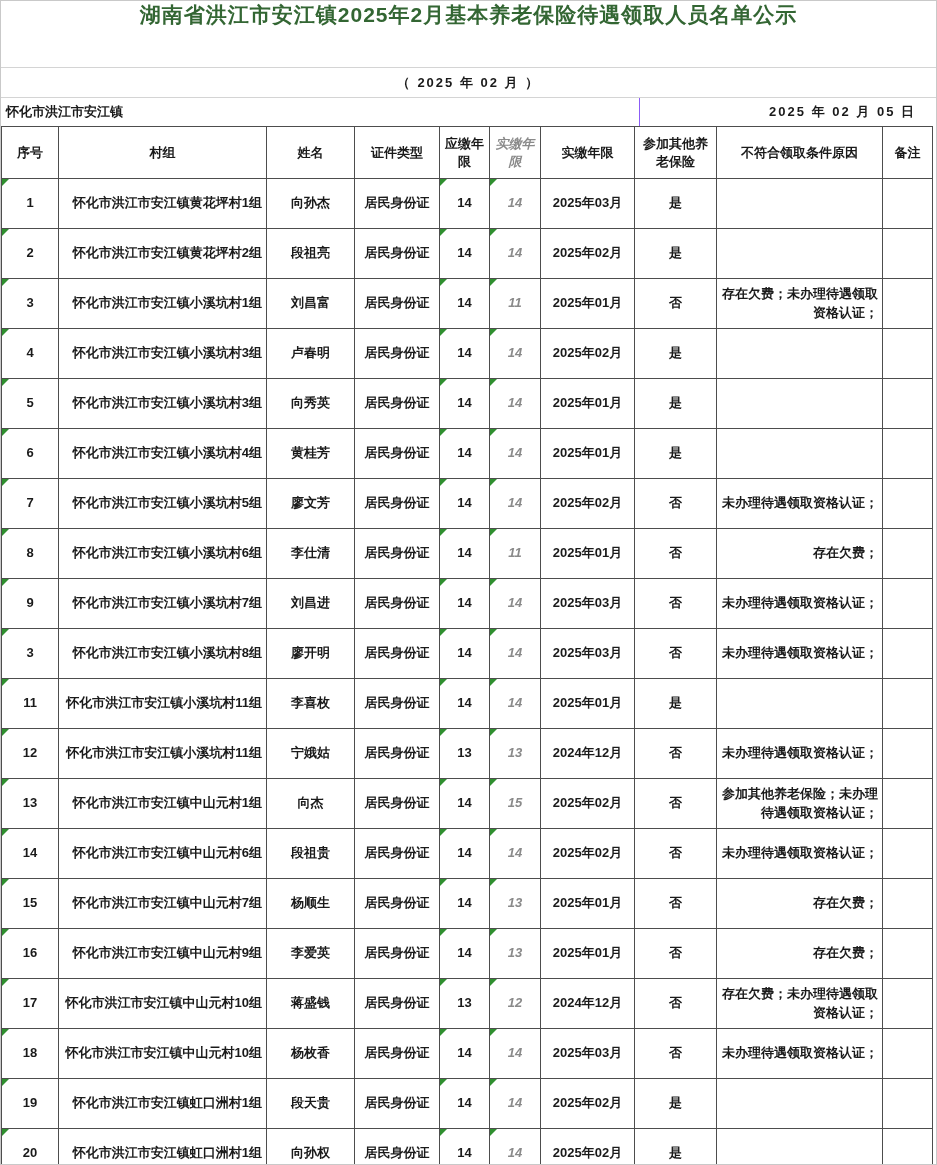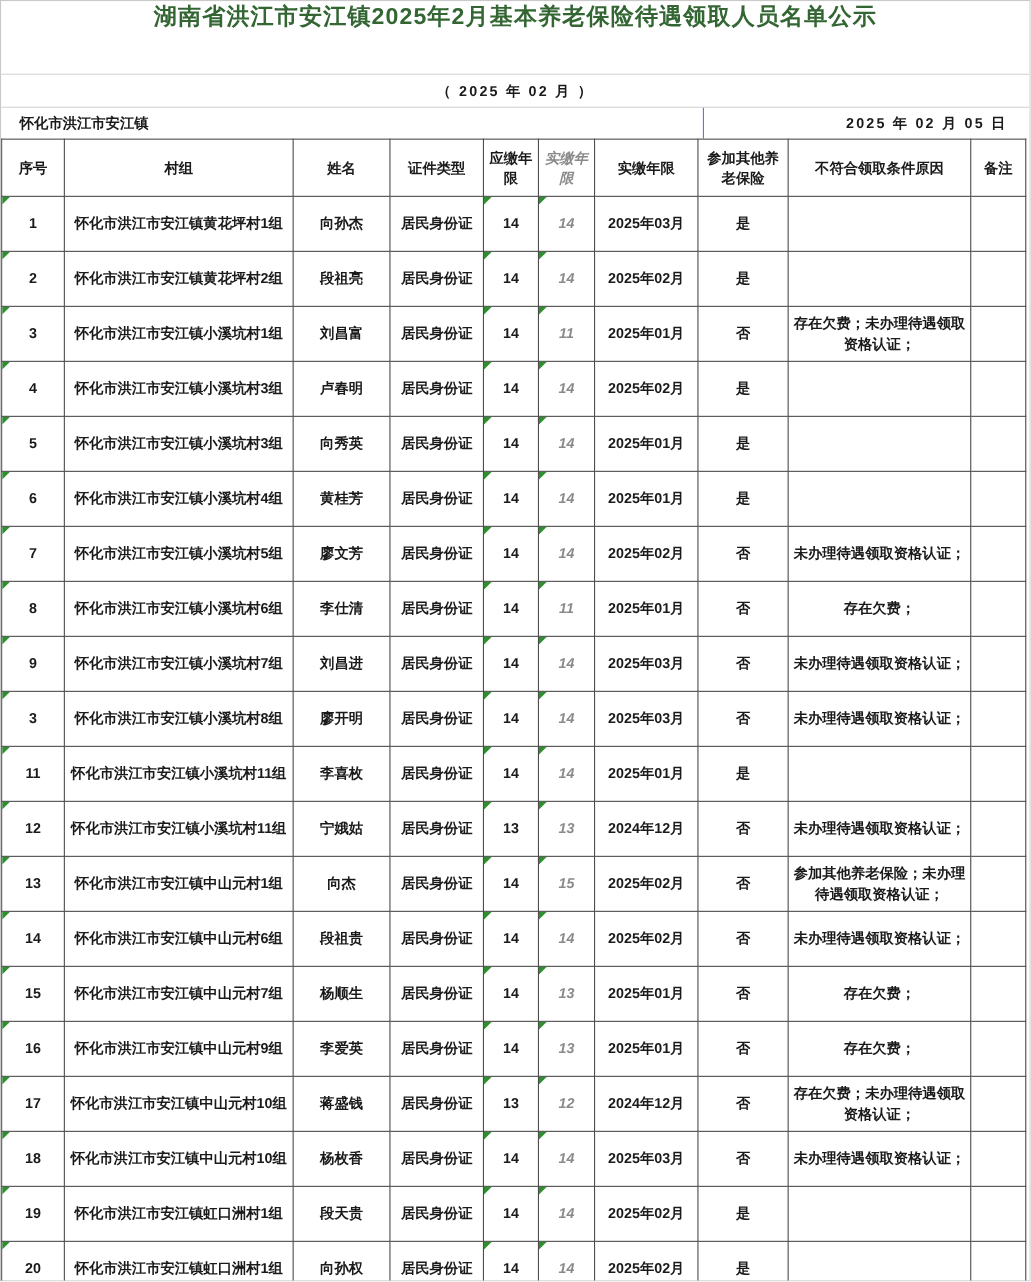--- a/index.html
+++ b/index.html
@@ -15,38 +15,38 @@
   .title-block h1{
     margin:0;font-size:21px;font-weight:bold;letter-spacing:1px;color:#336633;
   }
   .subtitle-block{
     box-sizing:border-box;height:30px;display:flex;align-items:center;justify-content:center;
     border-bottom:1px solid #d4d4d4;font-size:13px;font-weight:bold;letter-spacing:2px;
   }
   .info-row{
     box-sizing:border-box;height:28px;display:flex;align-items:stretch;font-size:13px;font-weight:bold;
   }
-  .info-left{flex:0 0 638px;display:flex;align-items:center;padding-left:17px;box-sizing:border-box;}
+  .info-left{flex:0 0 638px;display:flex;align-items:center;padding-left:5px;box-sizing:border-box;}
   .info-right{
     flex:1;display:flex;align-items:center;justify-content:flex-end;padding-right:20px;
     border-left:1px solid #8b5cf6;box-sizing:border-box;letter-spacing:2px;
   }
   .table-wrap{padding:0 0;}
   table{
     border-collapse:collapse;table-layout:fixed;width:931px;font-size:13px;
   }
   th,td{
     border:1px solid #4d4d4d;box-sizing:border-box;overflow:hidden;
     font-weight:600;position:relative;vertical-align:middle;
   }
   thead tr{height:52px;}
   tbody tr{height:50px;}
   th{text-align:center;line-height:1.35;padding:2px;font-weight:600;}
   td{text-align:center;padding:2px 3px;line-height:1.45;}
-  td.col1, td.col8{text-align:center;padding-left:4px;padding-right:4px;}
+  td.col1, td.col8{text-align:right;padding-left:4px;padding-right:4px;}
   td.col5, th.col5{color:#8a8a8a;font-style:italic;}
   .tri{
     position:absolute;top:0;left:0;width:0;height:0;
     border-top:7px solid #2f8f2f;border-right:7px solid transparent;
   }
 </style>
 </head>
 <body>
 
 <div class="sheet">

